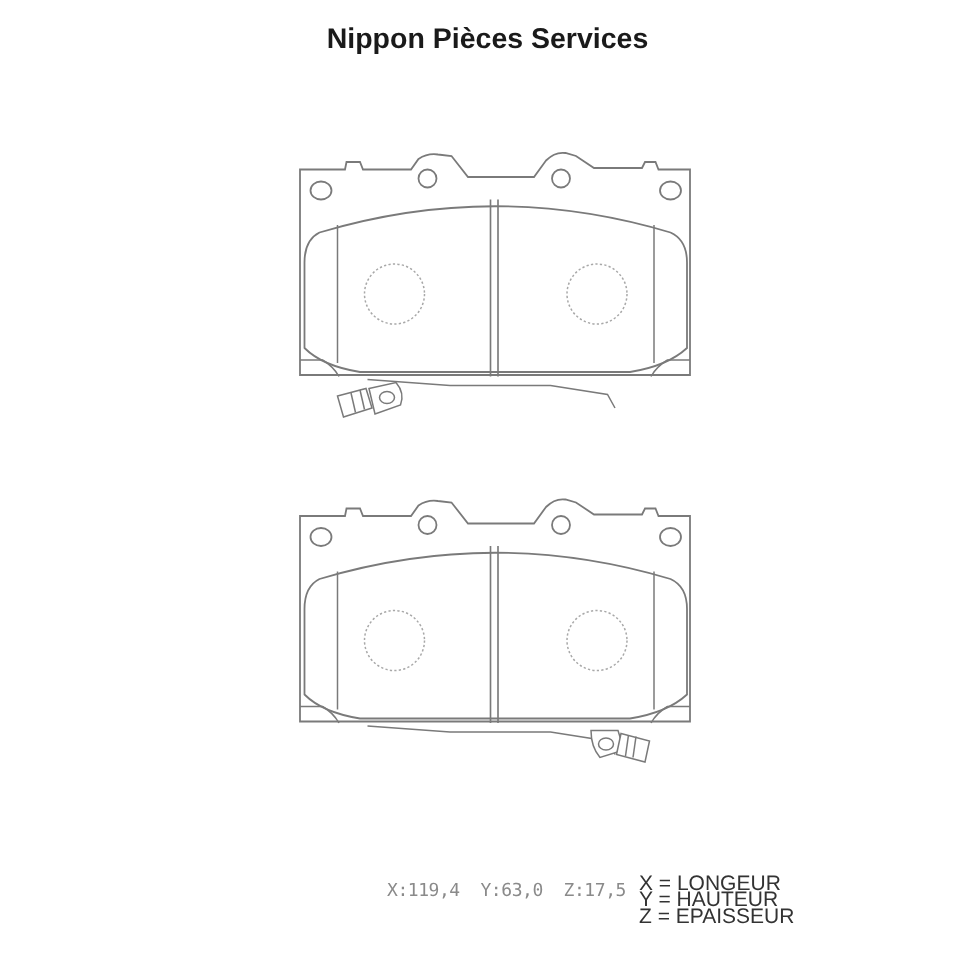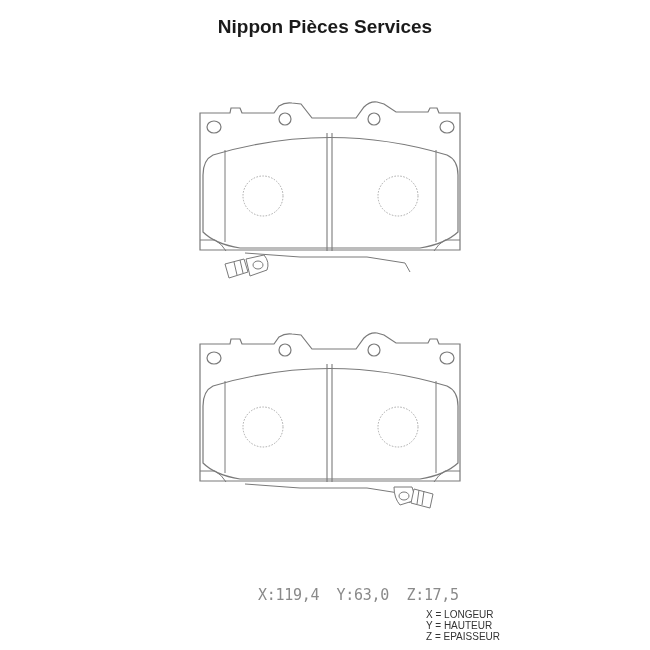--- a/index.html
+++ b/index.html
@@ -1,20 +1,20 @@
 <!DOCTYPE html>
 <html><head>
   <meta charset="utf-8">
   <style>
     html, body { margin: 0; padding: 0; background: #ffffff; }
     body { width: 650px; height: 650px; position: relative; overflow: hidden; font-family: "Liberation Sans", sans-serif; }
     .title { position: absolute; left: 0; top: 16px; width: 650px; text-align: center; font-weight: bold; font-size: 19px; color: #1a1a1a; }
     .drawing { position: absolute; left: 0; top: 0; width: 650px; height: 650px; }
-    .dims { position: absolute; left: 258px; top: 586px; font-family: "DejaVu Sans Mono", monospace; font-size: 15px; color: #8a8a8a; letter-spacing: -0.3px; white-space: pre; }
-    .legend { position: absolute; left: 426px; top: 609px; font-size: 10px; color: #333; line-height: 11px; }
+    .dims { position: absolute; left: 258px; top: 586px; font-family: "DejaVu Sans Mono", monospace; font-size: 12px; color: #8a8a8a; letter-spacing: -0.3px; white-space: pre; }
+    .legend { position: absolute; left: 426px; top: 583px; font-size: 14px; color: #333; line-height: 11px; }
     .legend div { white-space: pre; }
   </style>
 </head>
 <body>
 
 <div class="title">Nippon Pièces Services</div>
 
 <svg class="drawing" viewBox="0 0 650 650" xmlns="http://www.w3.org/2000/svg">
   <defs>
     <g id="pad">

